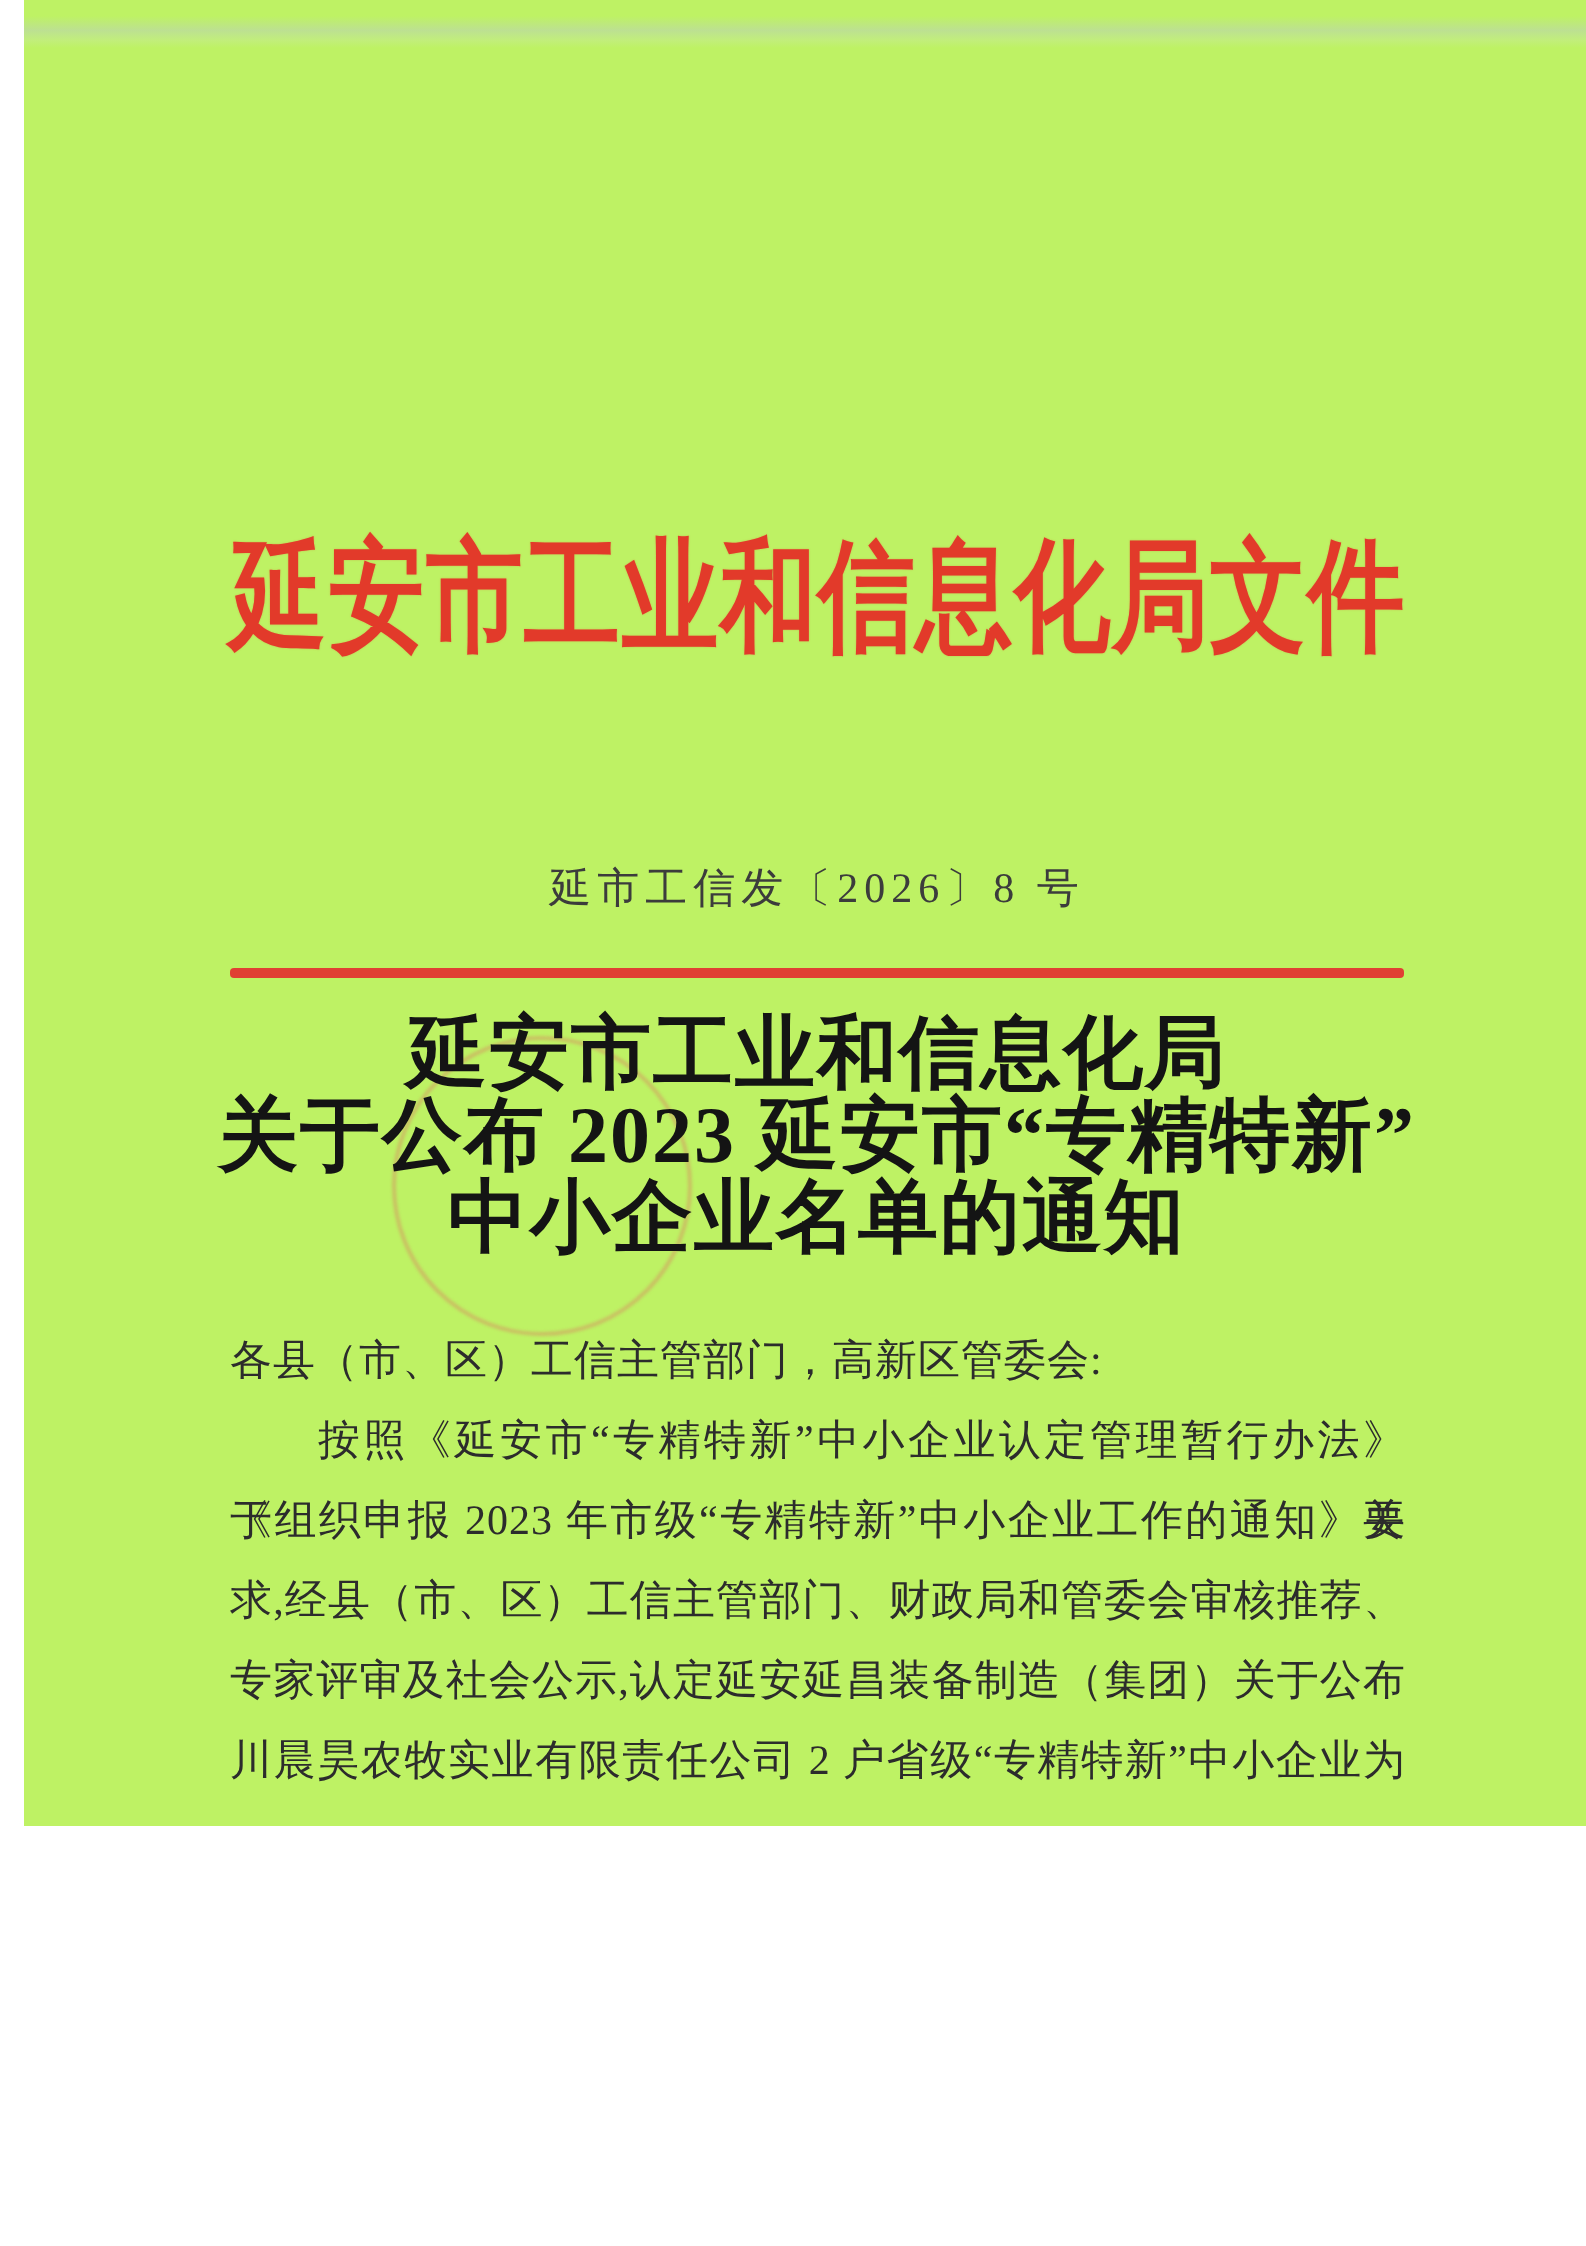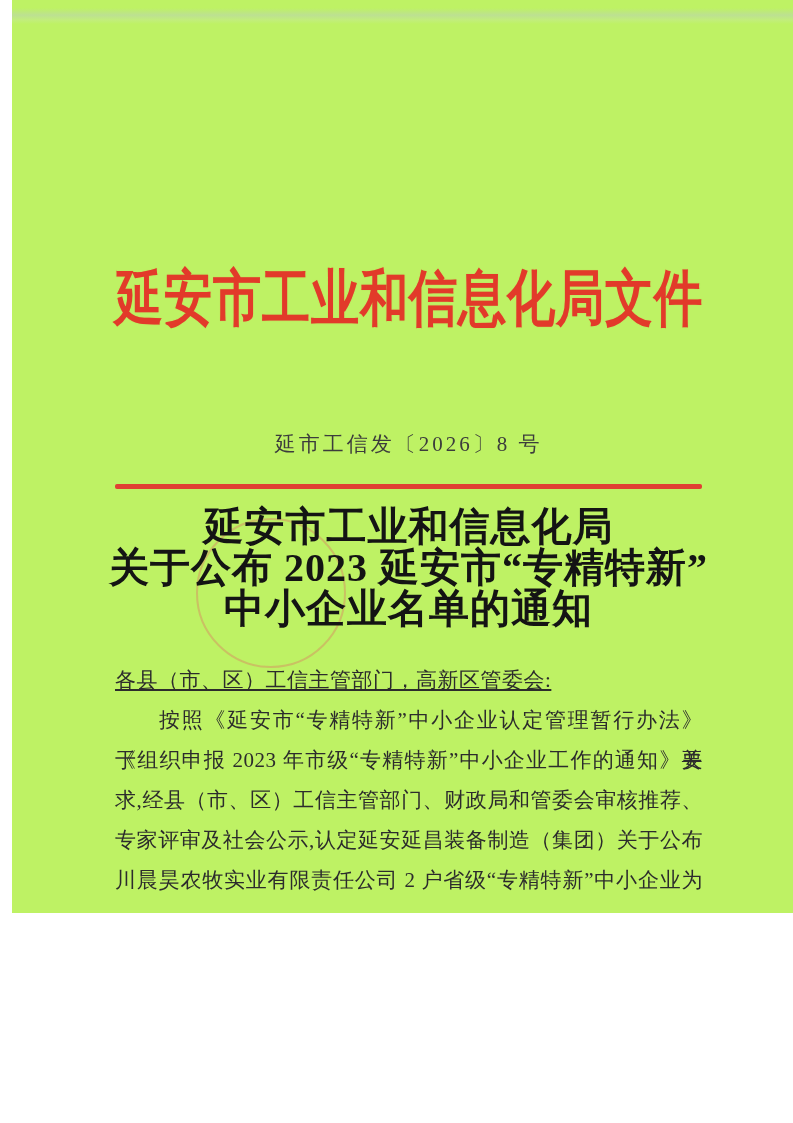--- a/index.html
+++ b/index.html
@@ -66,21 +66,21 @@
   .body-text{
     position:absolute;top:660px;left:103px;width:588px;
     font-size:21px;color:#2c2c2c;z-index:1;
   }
   .body-line{
     height:40px;line-height:40px;
     text-align:justify;text-align-last:justify;
     letter-spacing:0.5px;
   }
   .body-line.left{
-    text-align:left;text-align-last:left;text-decoration:underline;
+    text-align:left;text-align-last:left;
   }
   .body-line.indent{
     text-indent:44px;
   }
   
   .page-number{
     position:absolute;top:1004px;left:616px;width:78px;
     text-align:center;
     font-size:17px;color:#3d3d3d;letter-spacing:2px;
     font-family:"Liberation Serif","DejaVu Serif",serif;

